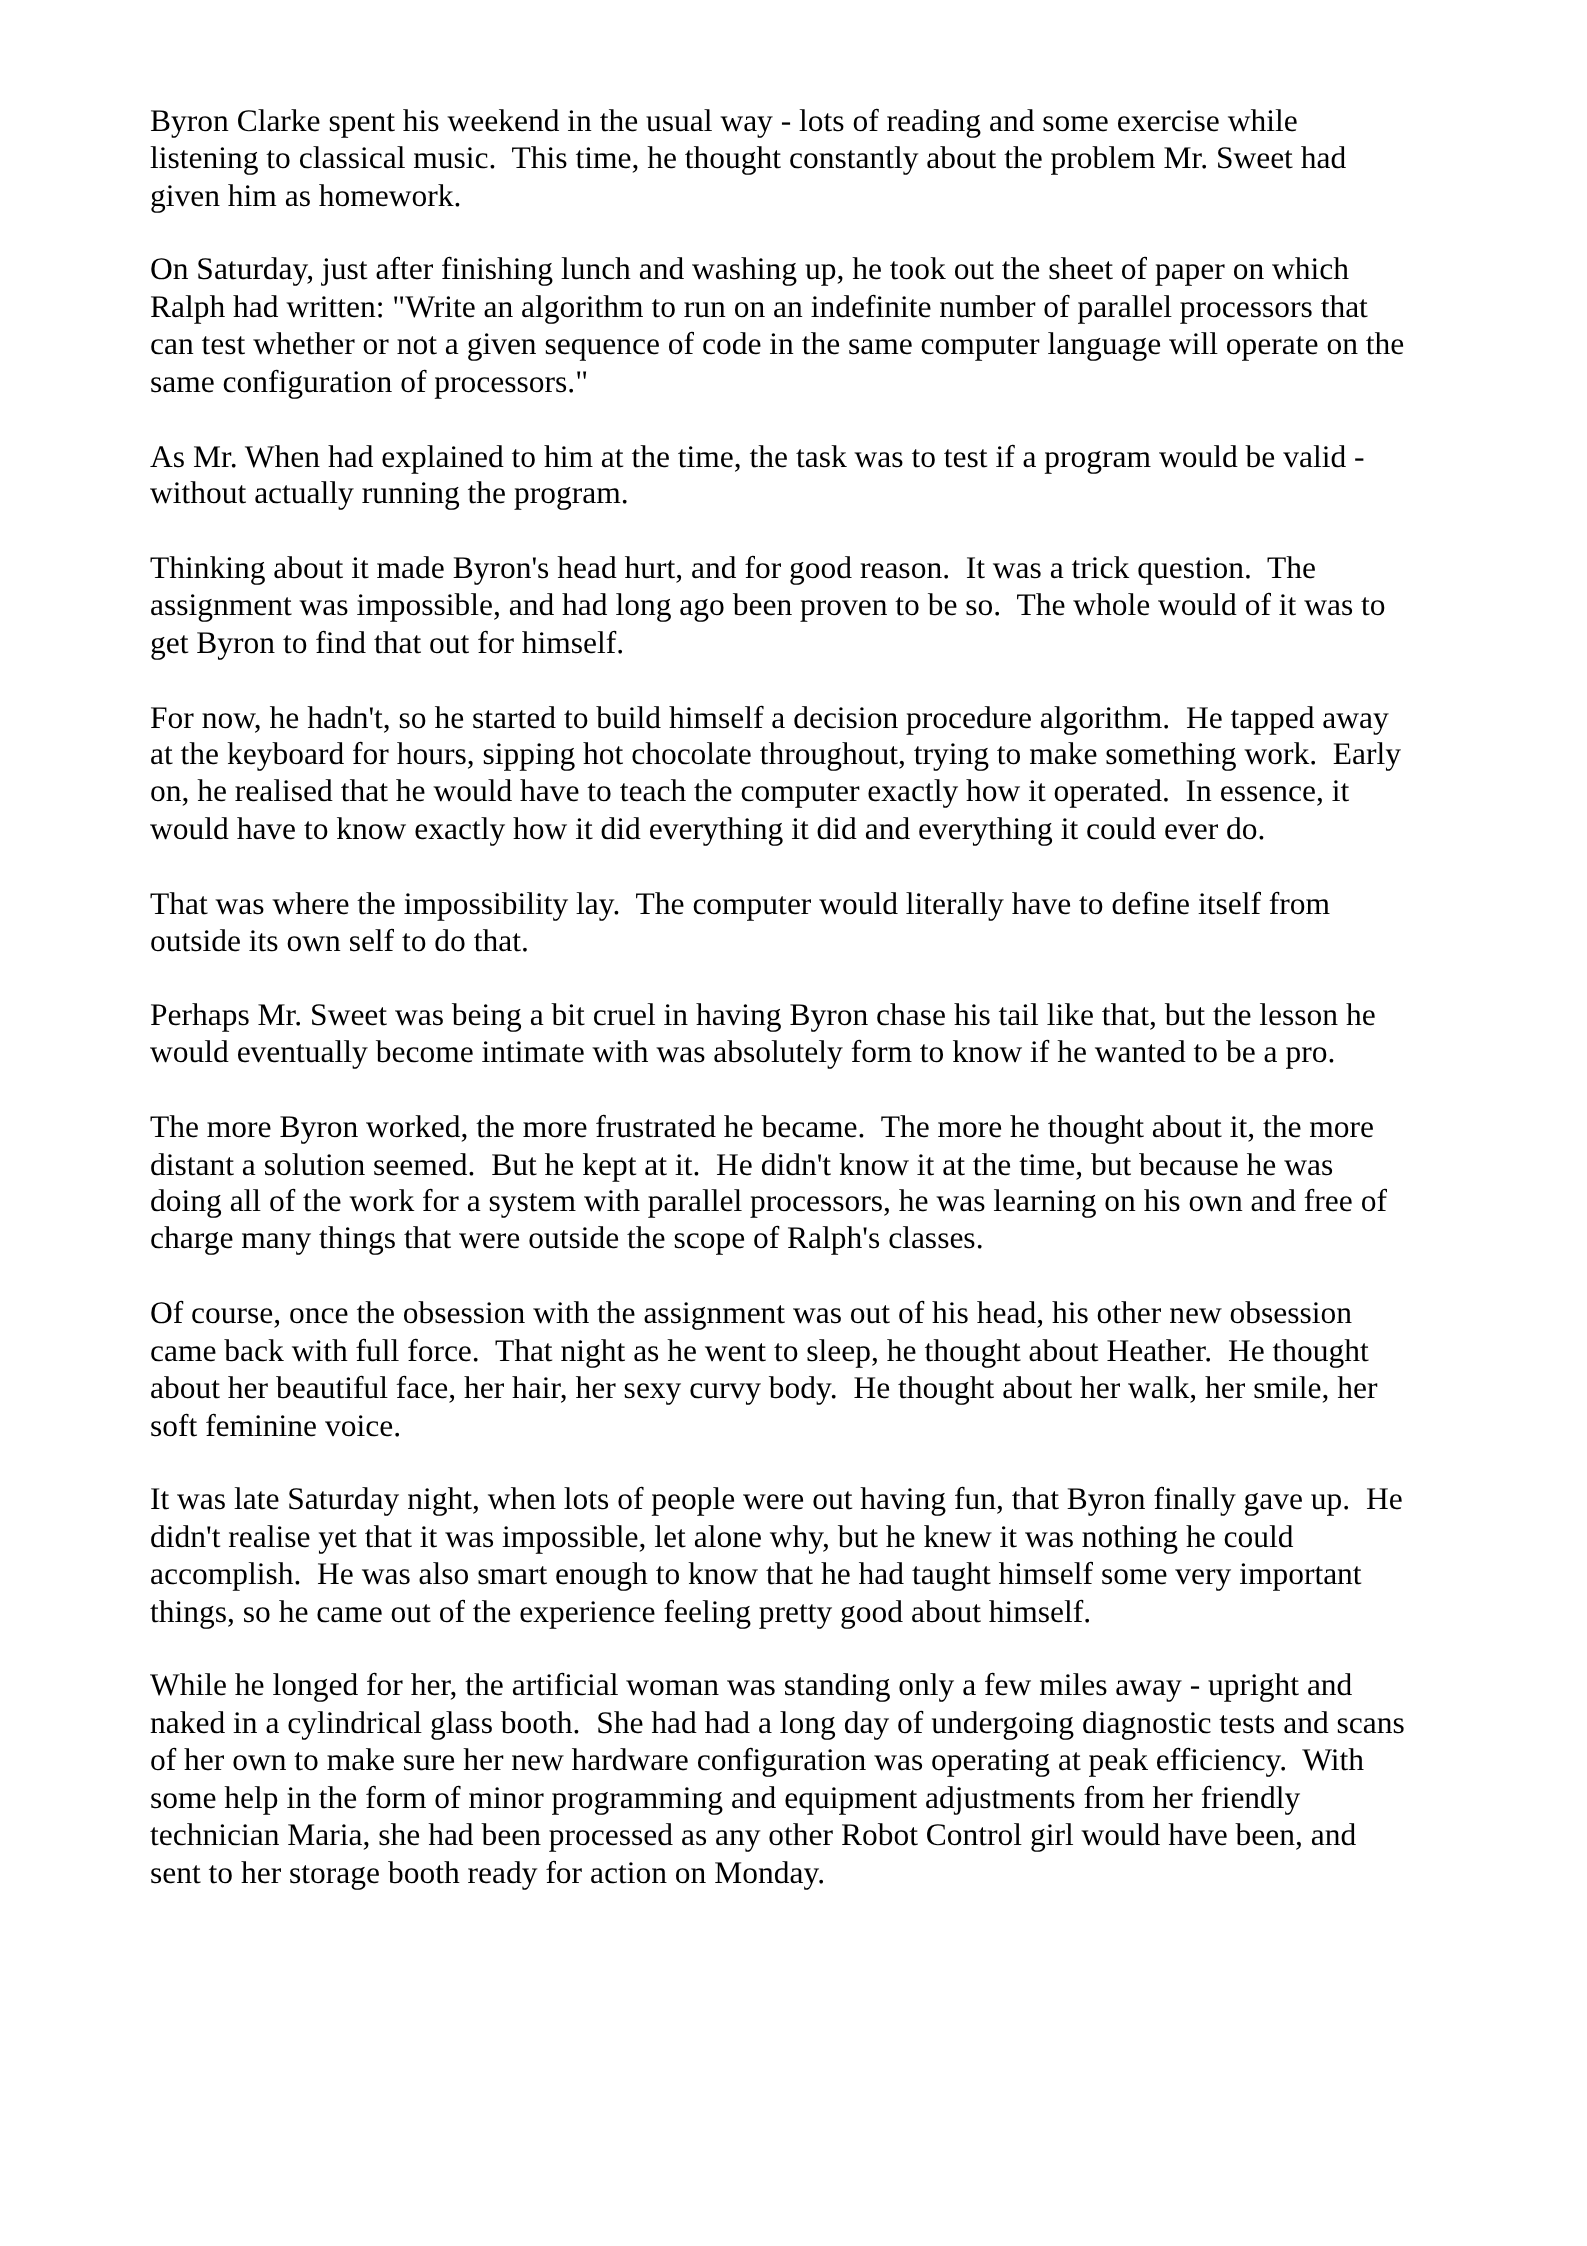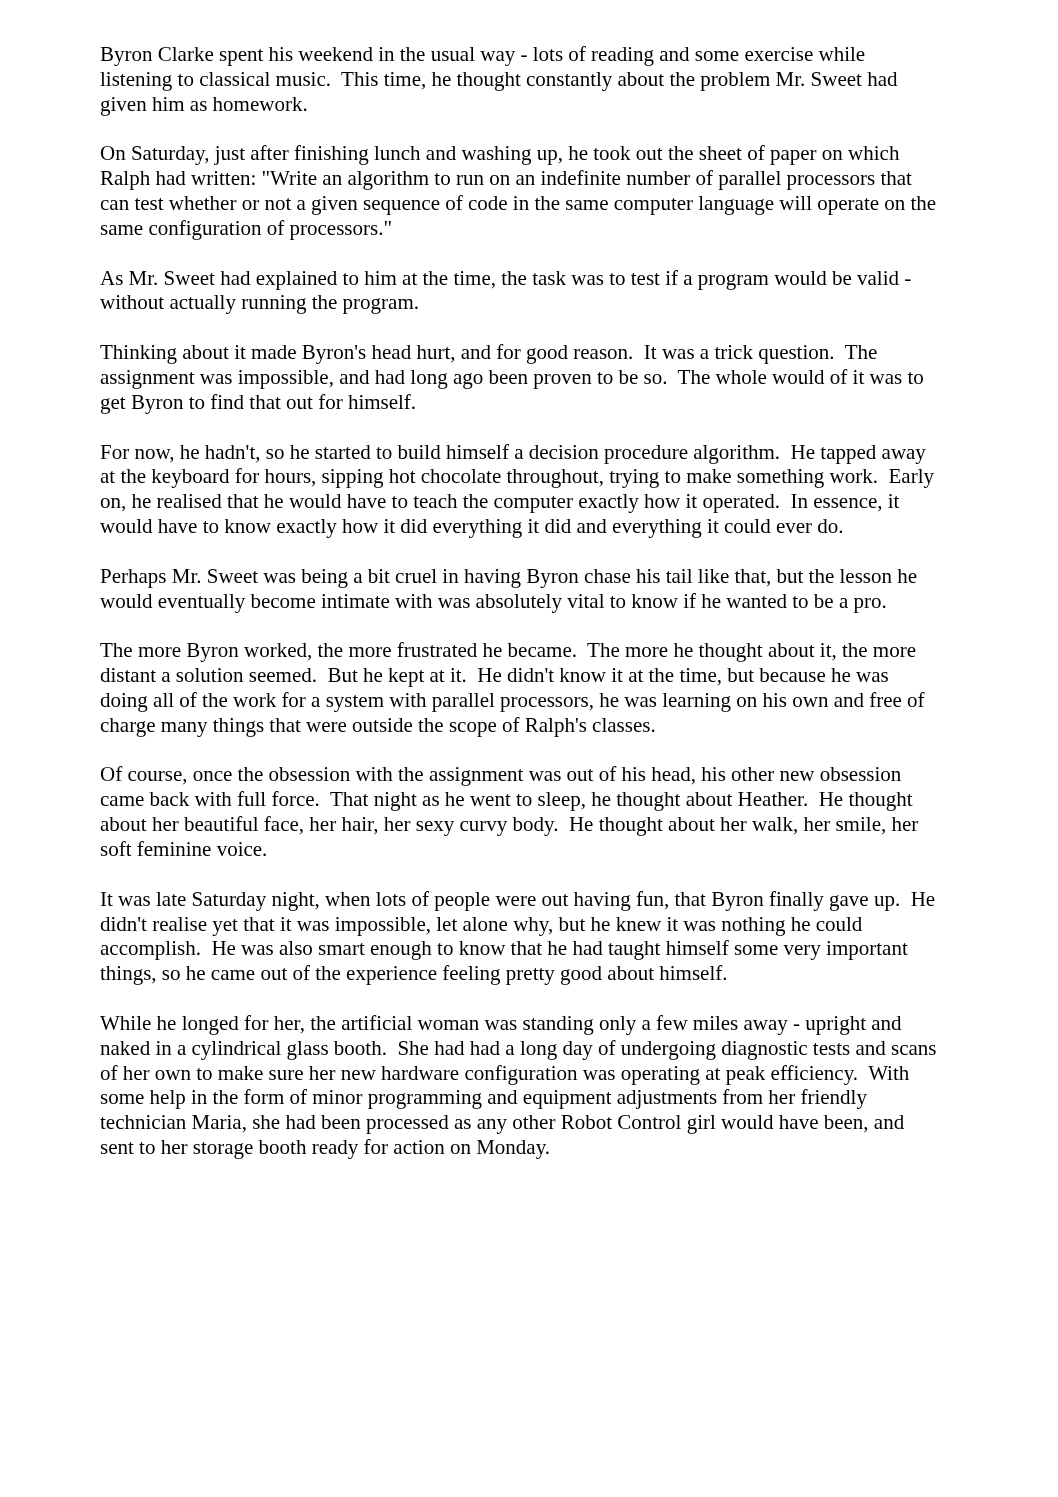--- a/index.html
+++ b/index.html
@@ -6,21 +6,21 @@
     margin: 0;
     padding: 0;
     background: #ffffff;
   }
   .page {
     position: relative;
     width: 1058px;
     height: 1497px;
     background: #ffffff;
     box-sizing: border-box;
-    padding: 42px 0 0 100px;
+    padding: 68px 0 0 100px;
     overflow: hidden;
   }
   .doc-body {
     font-family: "Liberation Serif", "DejaVu Serif", serif;
     font-size: 21px;
     line-height: 24.85px;
     color: #000000;
     font-weight: normal;
   }
   .para {
@@ -33,31 +33,33 @@
 
 <div class="page">
   <div class="doc-body">
       <p class="para">Byron Clarke spent his weekend in the usual way - lots of reading and some exercise while
 listening to classical music.  This time, he thought constantly about the problem Mr. Sweet had
 given him as homework.</p>
       <p class="para">On Saturday, just after finishing lunch and washing up, he took out the sheet of paper on which
 Ralph had written: "Write an algorithm to run on an indefinite number of parallel processors that
 can test whether or not a given sequence of code in the same computer language will operate on the
 same configuration of processors."</p>
-      <p class="para">As Mr. Sweet had explained to him at the time, the task was to test if a program would be valid -
+      <p class="para">As Mr. When had explained to him at the time, the task was to test if a program would be valid -
 without actually running the program.</p>
       <p class="para">Thinking about it made Byron's head hurt, and for good reason.  It was a trick question.  The
 assignment was impossible, and had long ago been proven to be so.  The whole would of it was to
 get Byron to find that out for himself.</p>
       <p class="para">For now, he hadn't, so he started to build himself a decision procedure algorithm.  He tapped away
 at the keyboard for hours, sipping hot chocolate throughout, trying to make something work.  Early
 on, he realised that he would have to teach the computer exactly how it operated.  In essence, it
 would have to know exactly how it did everything it did and everything it could ever do.</p>
+      <p class="para">That was where the impossibility lay.  The computer would literally have to define itself from
+outside its own self to do that.</p>
       <p class="para">Perhaps Mr. Sweet was being a bit cruel in having Byron chase his tail like that, but the lesson he
-would eventually become intimate with was absolutely vital to know if he wanted to be a pro.</p>
+would eventually become intimate with was absolutely form to know if he wanted to be a pro.</p>
       <p class="para">The more Byron worked, the more frustrated he became.  The more he thought about it, the more
 distant a solution seemed.  But he kept at it.  He didn't know it at the time, but because he was
 doing all of the work for a system with parallel processors, he was learning on his own and free of
 charge many things that were outside the scope of Ralph's classes.</p>
       <p class="para">Of course, once the obsession with the assignment was out of his head, his other new obsession
 came back with full force.  That night as he went to sleep, he thought about Heather.  He thought
 about her beautiful face, her hair, her sexy curvy body.  He thought about her walk, her smile, her
 soft feminine voice.</p>
       <p class="para">It was late Saturday night, when lots of people were out having fun, that Byron finally gave up.  He
 didn't realise yet that it was impossible, let alone why, but he knew it was nothing he could

